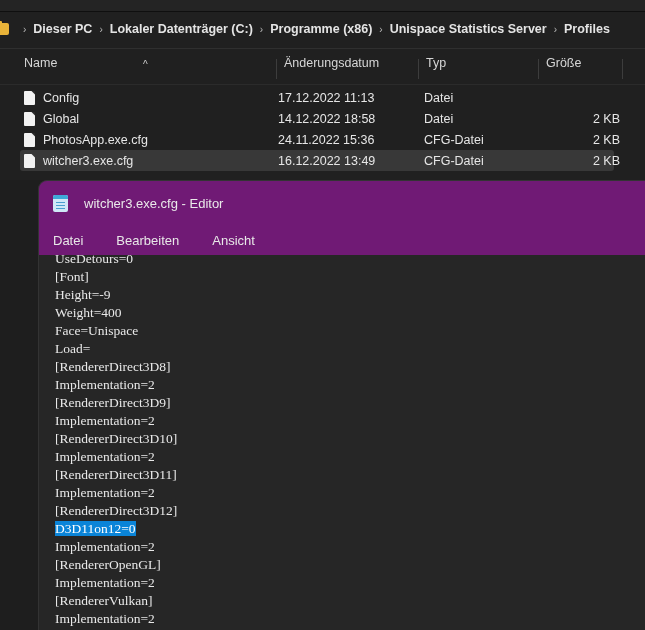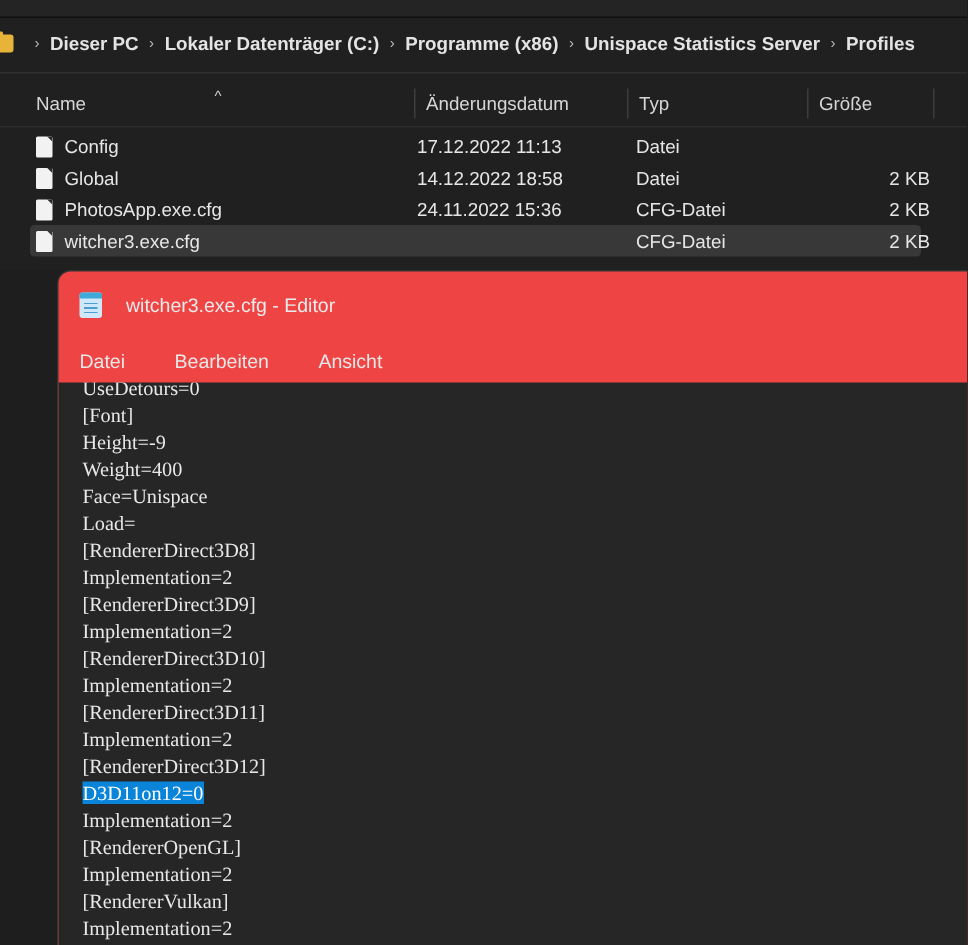--- a/index.html
+++ b/index.html
@@ -88,21 +88,20 @@
   #col-headers {
     position: absolute;
     left: 0; top: 56px;
     width: 645px; height: 26px;
   }
   .col-h {
     position: absolute;
     top: 0;
     height: 26px;
     display: flex;
-    align-items: center;
     color: #d6d6d6;
     font-size: 12.5px;
     white-space: nowrap;
   }
   .col-sep {
     position: absolute;
     top: 3px;
     width: 1px; height: 20px;
     background: #3d3d3d;
   }
@@ -169,21 +168,21 @@
     clip-path: polygon(0 0, 100% 100%, 100% 0);
   }
   .file-row.selected .doc-icon::after { background: #383838; }
 
   
   #notepad {
     position: absolute;
     left: 38px; top: 180px;
     width: 607px;
     height: 450px;
-    background: #ef4444;
+    background: #701a75;
     border-top-left-radius: 9px;
     border-top: 1px solid #333;
     border-left: 1px solid #333;
     overflow: hidden;
   }
   #np-titlebar {
     position: absolute;
     left: 0; top: 0;
     width: 100%; height: 44px;
     display: flex; align-items: center;
@@ -328,20 +327,21 @@
           <div class="cell date">24.11.2022 15:36</div>
           <div class="cell type">CFG-Datei</div>
           <div class="cell size">2 KB</div>
         </div>
         <div class="file-row selected">
           <div class="rowbg"></div>
           <div class="cell name">
             <div class="doc-icon"></div>
             <span>witcher3.exe.cfg</span>
           </div>
+          <div class="cell date">16.12.2022 13:49</div>
           <div class="cell type">CFG-Datei</div>
           <div class="cell size">2 KB</div>
         </div>
       </div>
   </div>
 
   <div id="notepad">
 
     <div id="np-titlebar">
       <div class="np-icon"></div>

